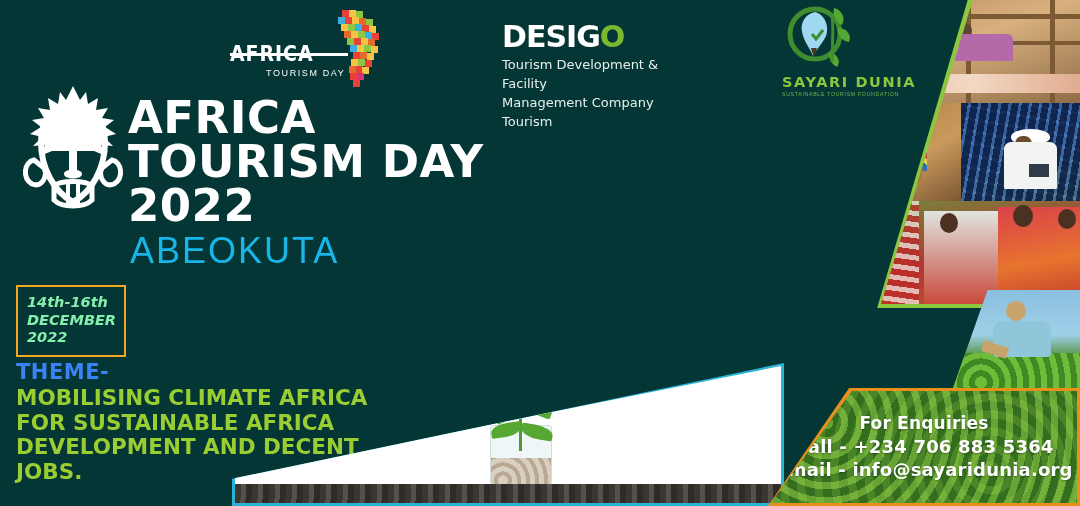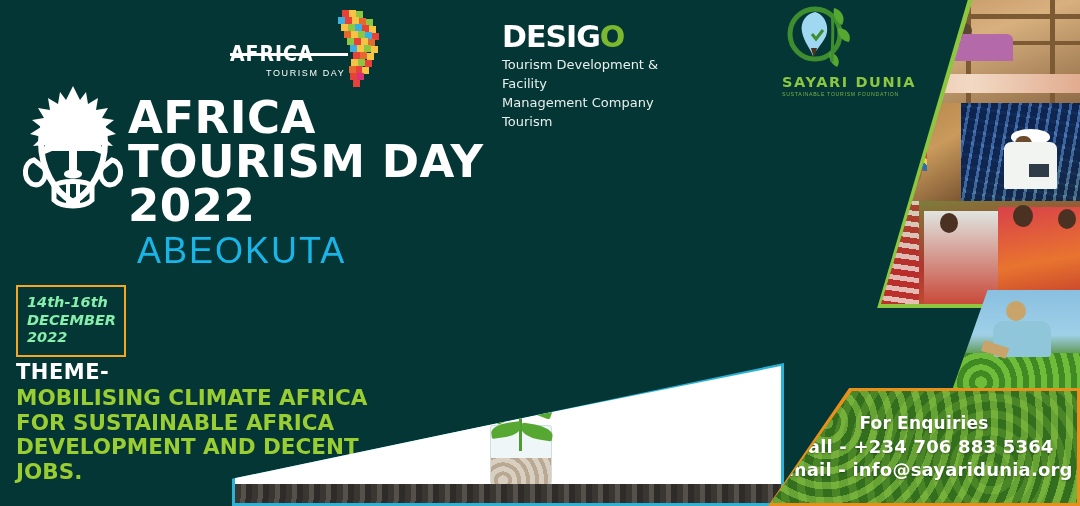--- a/index.html
+++ b/index.html
@@ -55,38 +55,38 @@
   .headline { position: absolute; left: 128px; top: 96px; width: 420px; }
   .hl-line {
     color: #fff; font-weight: 700; letter-spacing: 0.5px;
     font-family: "DejaVu Sans", sans-serif; line-height: 0.98;
   }
   .hl-1 { font-size: 45px; }
   .hl-2 { font-size: 45px; }
   .hl-3 { font-size: 45px; }
   .hl-city {
     color: #19B5E8; font-size: 36px; font-weight: 400; letter-spacing: 2px;
-    font-family: "Liberation Sans", sans-serif; margin-top: 2px; margin-left: 9px;
+    font-family: "Liberation Sans", sans-serif; margin-top: 2px; margin-left: 2px;
   }
 
   
   .date-badge {
     position: absolute; left: 16px; top: 285px; width: 110px;
     border: 2px solid #F5A623; padding: 7px 9px 8px 9px;
   }
   .date-line {
     color: #86efac; font-size: 14.5px; font-weight: 700; line-height: 1.22;
     font-family: "DejaVu Sans", sans-serif;
     font-style: italic;
   }
 
   
   .theme-block { position: absolute; left: 16px; top: 360px; width: 400px; }
   .theme-label {
-    color: #ffffff; font-size: 21px; font-weight: 700; letter-spacing: 0.5px;
+    color: #3b82f6; font-size: 21px; font-weight: 700; letter-spacing: 0.5px;
     font-family: "DejaVu Sans", sans-serif;
   }
   .theme-body {
     color: #9ACD32; font-size: 21.5px; font-weight: 700; line-height: 1.14; margin-top: 2px;
     font-family: "DejaVu Sans", sans-serif;
   }
 
   
   .collage {
     position: absolute; left: 830px; top: -4px; width: 262px; height: 312px;

